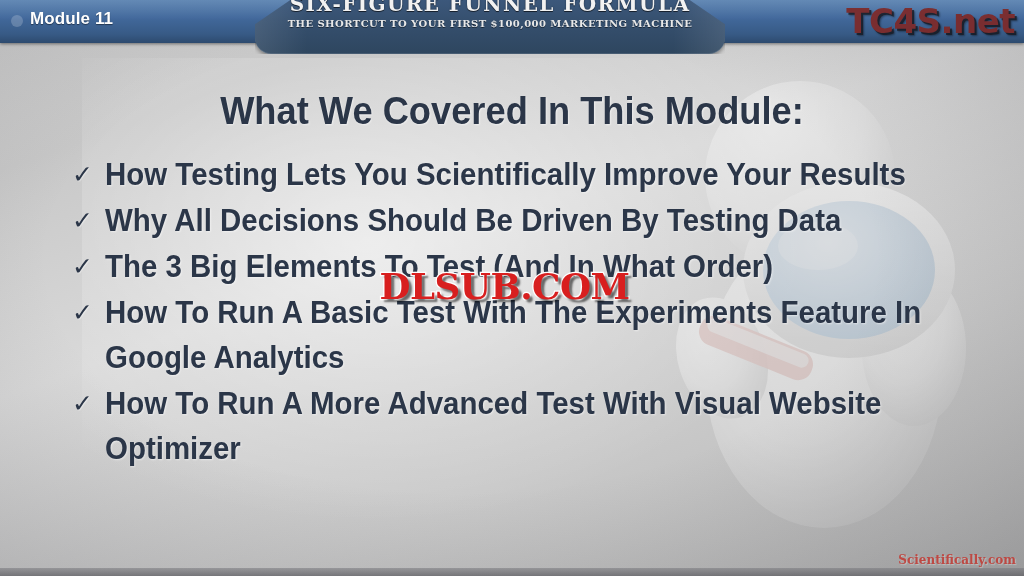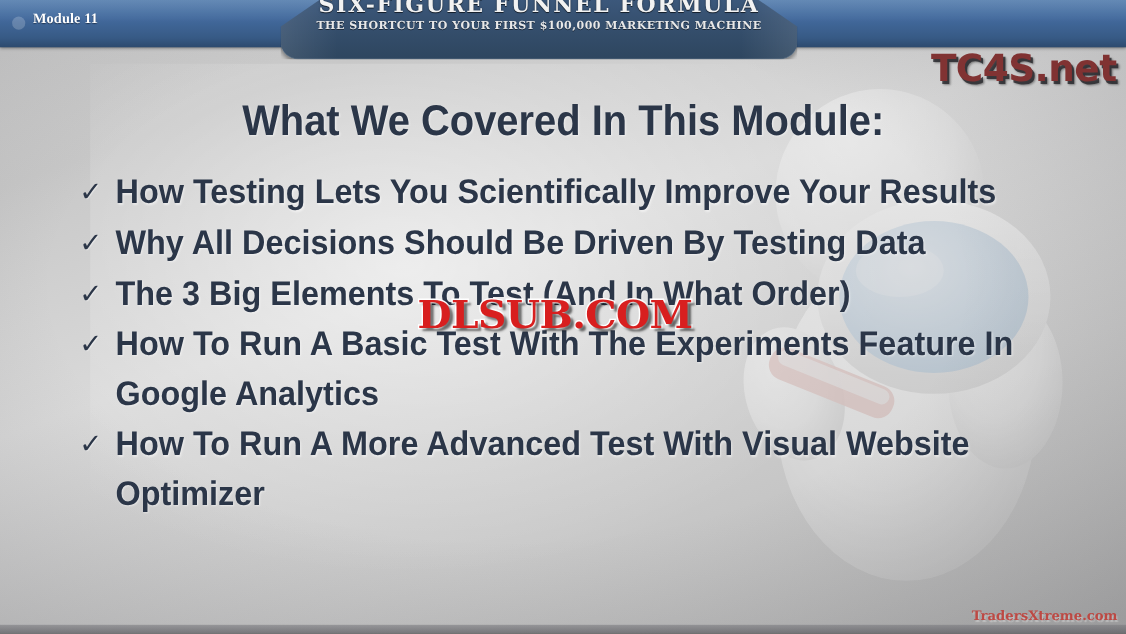--- a/index.html
+++ b/index.html
@@ -70,25 +70,25 @@
     width: 12px;
     height: 12px;
     border-radius: 50%;
     background: rgba(255,255,255,0.20);
   }
   .module-label {
     position: absolute;
     left: 30px;
     top: 9px;
     color: #ffffff;
-    font-size: 13px;
+    font-size: 17px;
     font-weight: bold;
     letter-spacing: 0.1px;
     text-shadow: 0 1px 1px rgba(0,0,0,0.45);
-    font-family: Liberation Serif, serif;
+    font-family: Liberation Sans, sans-serif;
     text-align: right;
   }
 
   
   .banner {
     position: absolute;
     left: 255px;
     top: -8px;
     width: 470px;
     height: 62px;
@@ -140,21 +140,20 @@
     position: absolute;
     right: 9px;
     top: 1px;
     font-size: 34px;
     font-weight: bold;
     font-family: "DejaVu Sans", sans-serif;
     color: #7d2b2b;
     letter-spacing: -0.5px;
     text-shadow: 2px 2px 0 rgba(20,20,25,0.75), 3px 3px 2px rgba(0,0,0,0.4);
     opacity: 0.95;
-    margin-top: 42px;
   }
 
   
   .title {
     position: absolute;
     left: 0;
     right: 0;
     top: 89px;
     text-align: center;
     color: #2b3648;
@@ -321,15 +320,15 @@
     </div>
     <div class="bullet">
       <span class="check">✓</span>
       <span class="btext">How To Run A More Advanced Test With Visual Website Optimizer</span>
     </div>
   </div>
 
   <div class="dlsub">DLSUB.COM</div>
 
   <div class="footer-strip"></div>
-  <div class="footer-wm">TradersXtreme.com</div>
+  <div class="footer-wm">Scientifically.com</div>
 
 </div>
 
 </body></html>

